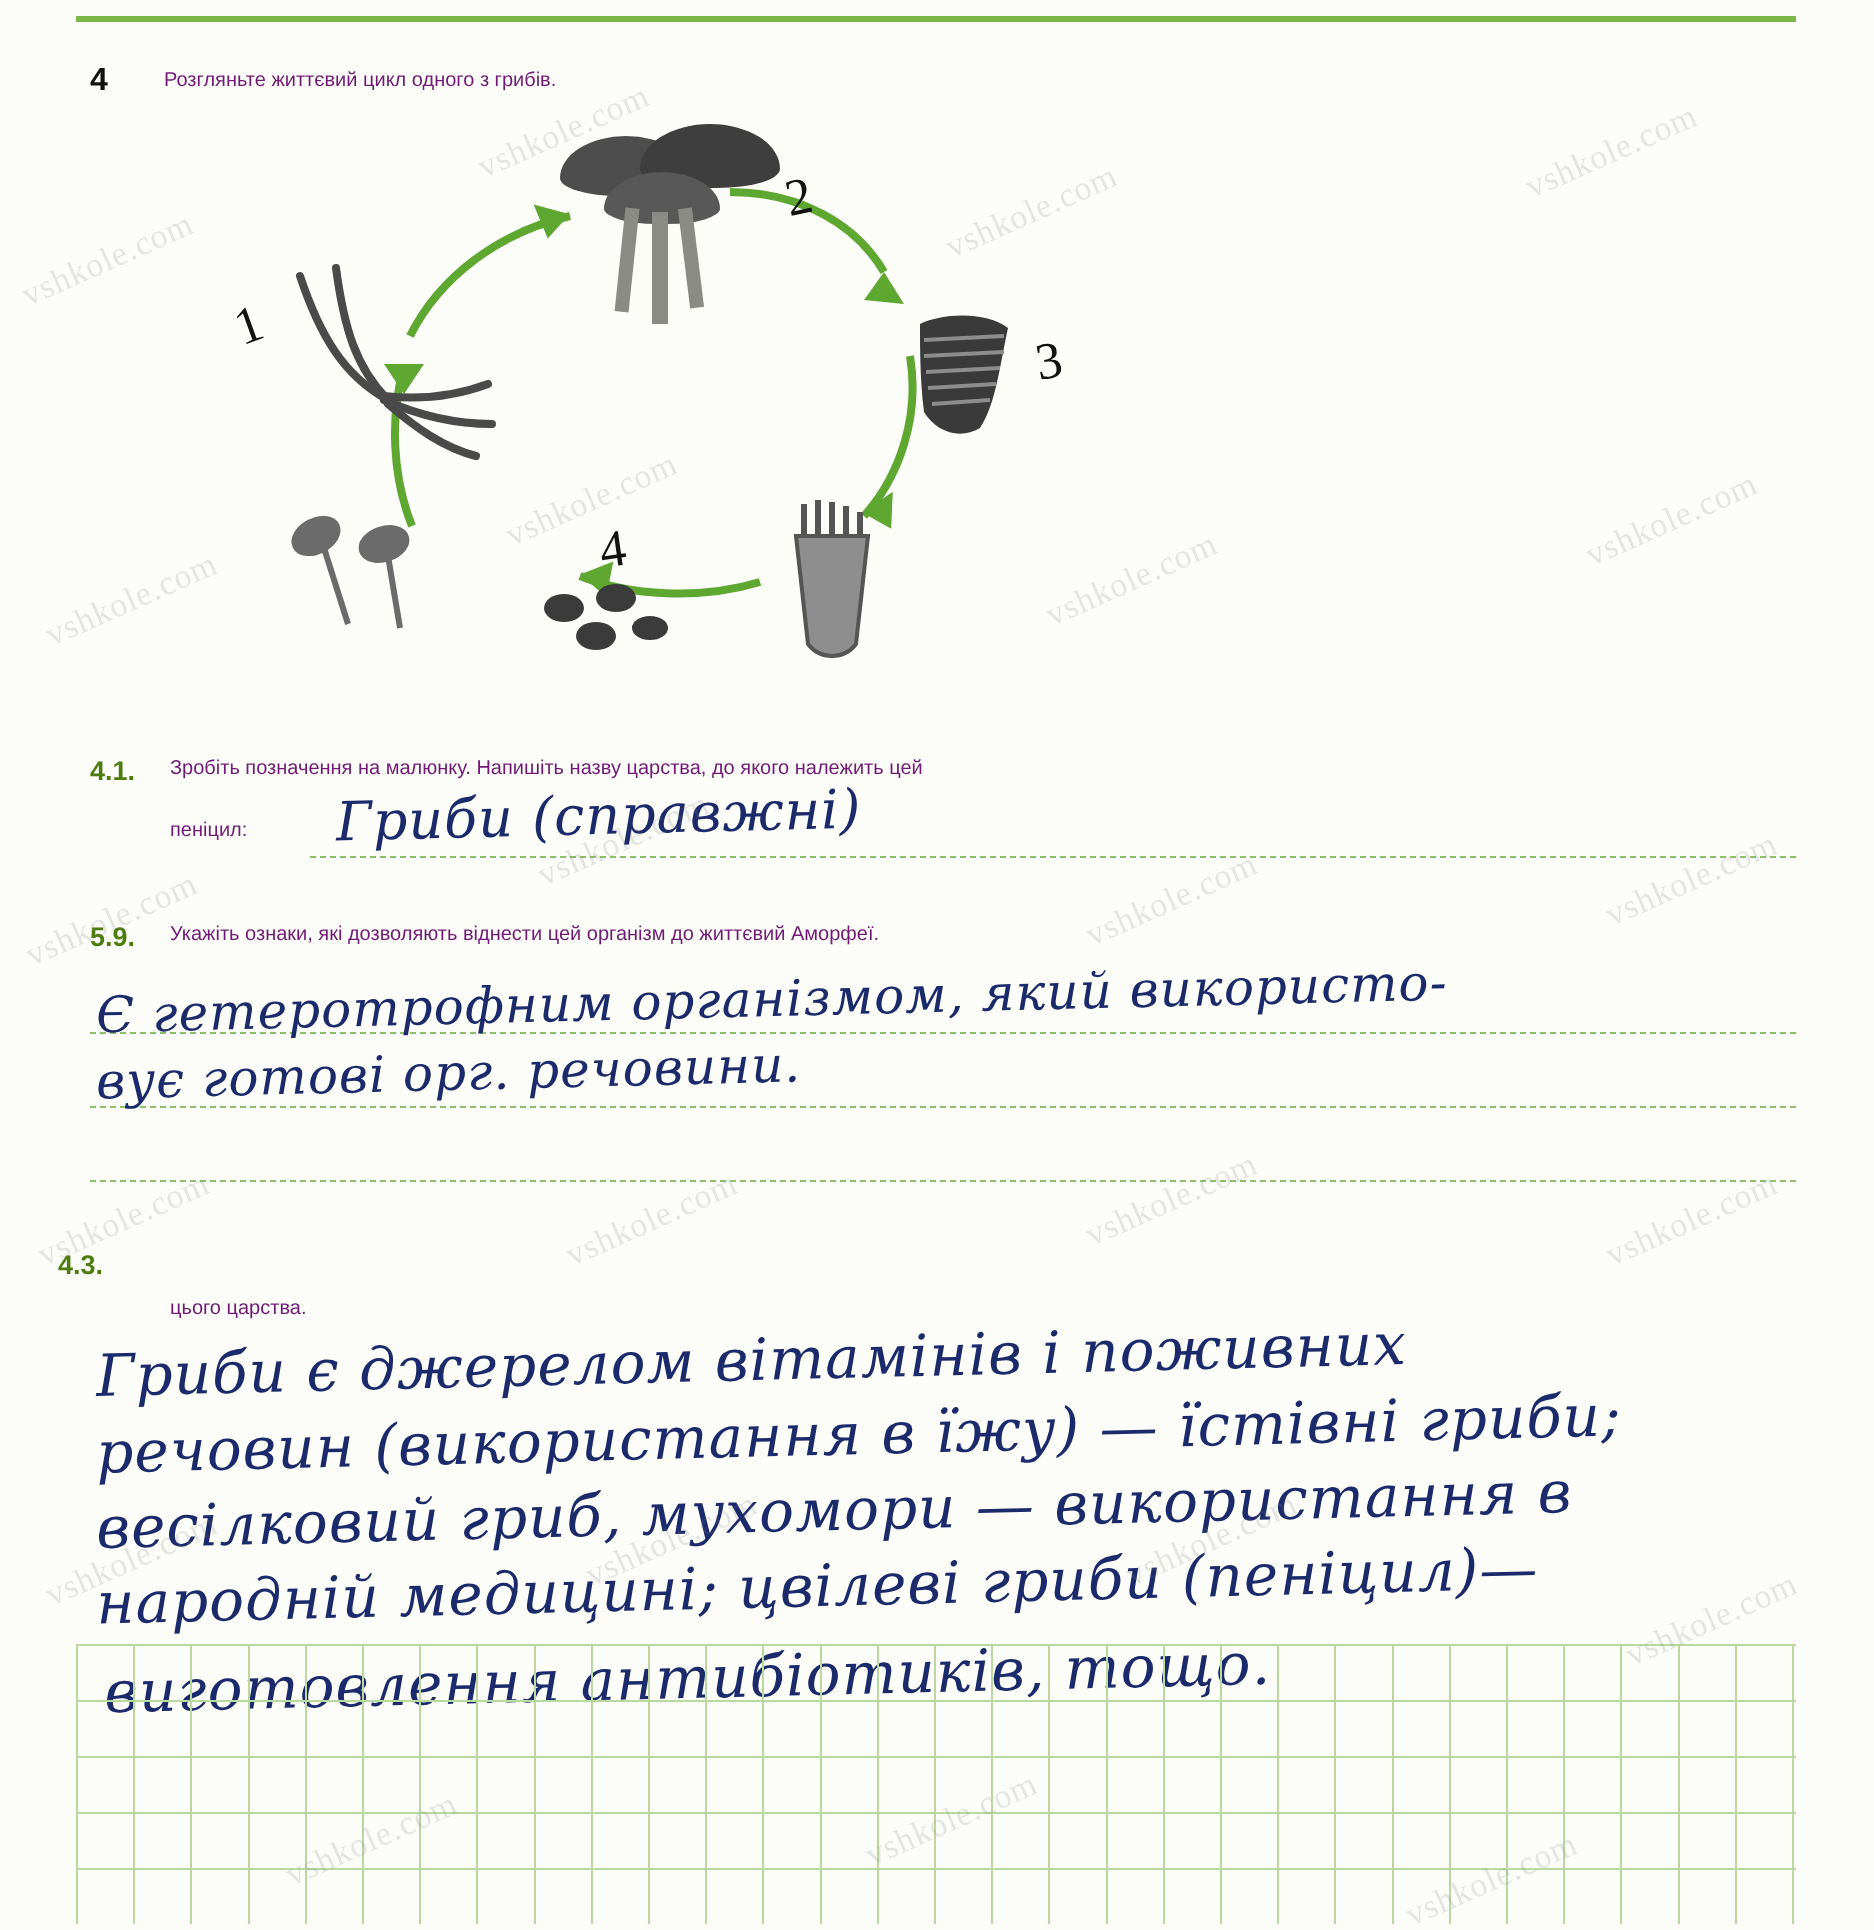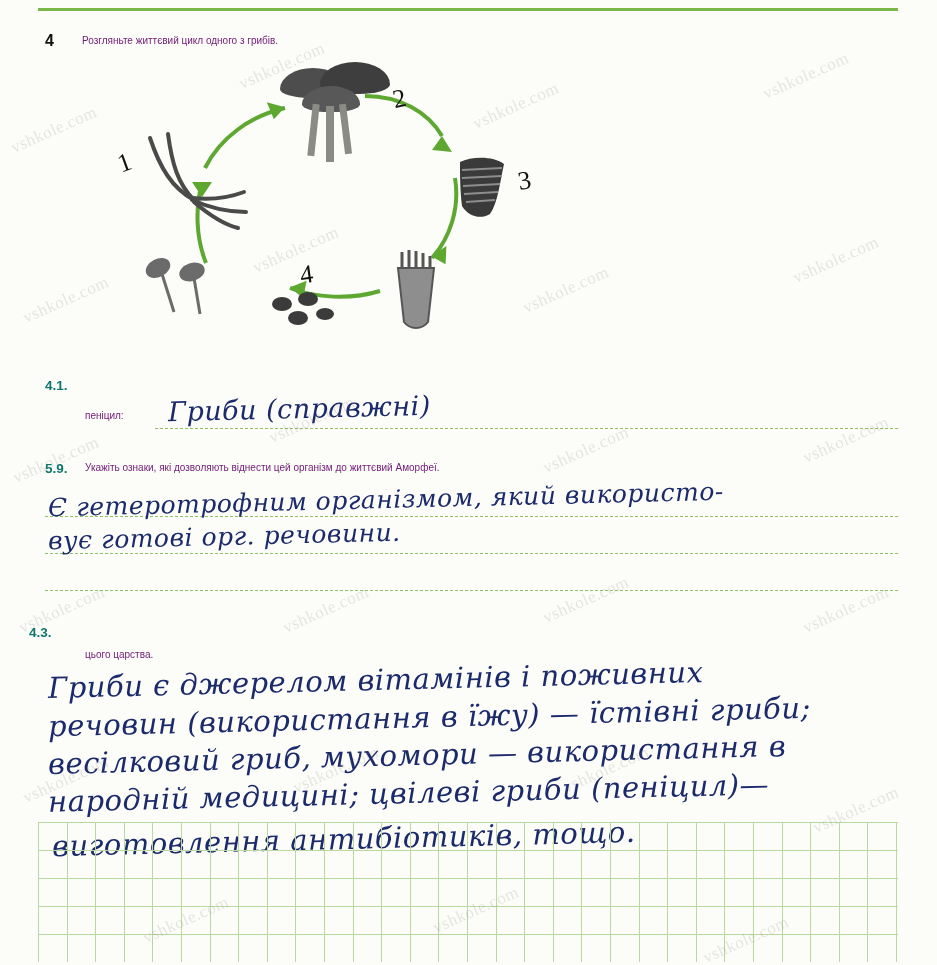--- a/index.html
+++ b/index.html
@@ -34,21 +34,21 @@
   .task-num {
     position:absolute;
     font-weight:bold;
     font-size:16px;
     color:#111;
   }
   .subtask-num {
     position:absolute;
     font-weight:bold;
     font-size:13.5px;
-    color:#0f766e;
+    color:#4d7c0f;
   }
   .prompt {
     position:absolute;
     font-size:10px;
     color:#701a75;
     line-height:1.55;
   }
   
   .legend {
     position:absolute;
@@ -188,20 +188,21 @@
     </svg>
 
     <div class="diag-label" style="left:8px; top:100px; transform:rotate(-20deg);">1</div>
     <div class="diag-label" style="left:283px; top:36px; transform:rotate(-12deg);">2</div>
     <div class="diag-label" style="left:408px; top:118px; transform:rotate(-10deg);">3</div>
     <div class="diag-label" style="left:190px; top:212px; transform:rotate(-8deg);">4</div>
   </div>
 
 
   <div class="subtask-num" style="left:45px; top:378px;">4.1.</div>
+  <div class="prompt" style="left:85px; top:377px; width:820px;">Зробіть позначення на малюнку. Напишіть назву царства, до якого належить цей</div>
   <div class="prompt" style="left:85px; top:408px;">пеніцил:</div>
   <div class="guide" style="left:155px; top:428px; width:743px;"></div>
   <div class="hand big" style="left:168px; top:393px;">Гриби (справжні)</div>
 
   <div class="subtask-num" style="left:45px; top:461px;">5.9.</div>
   <div class="prompt" style="left:85px; top:460px; width:830px;">Укажіть ознаки, які дозволяють віднести цей організм до життєвий Аморфеї.</div>
 
   <div class="guide" style="left:45px; top:516px; width:853px;"></div>
   <div class="guide" style="left:45px; top:553px; width:853px;"></div>
   <div class="guide" style="left:45px; top:590px; width:853px;"></div>

